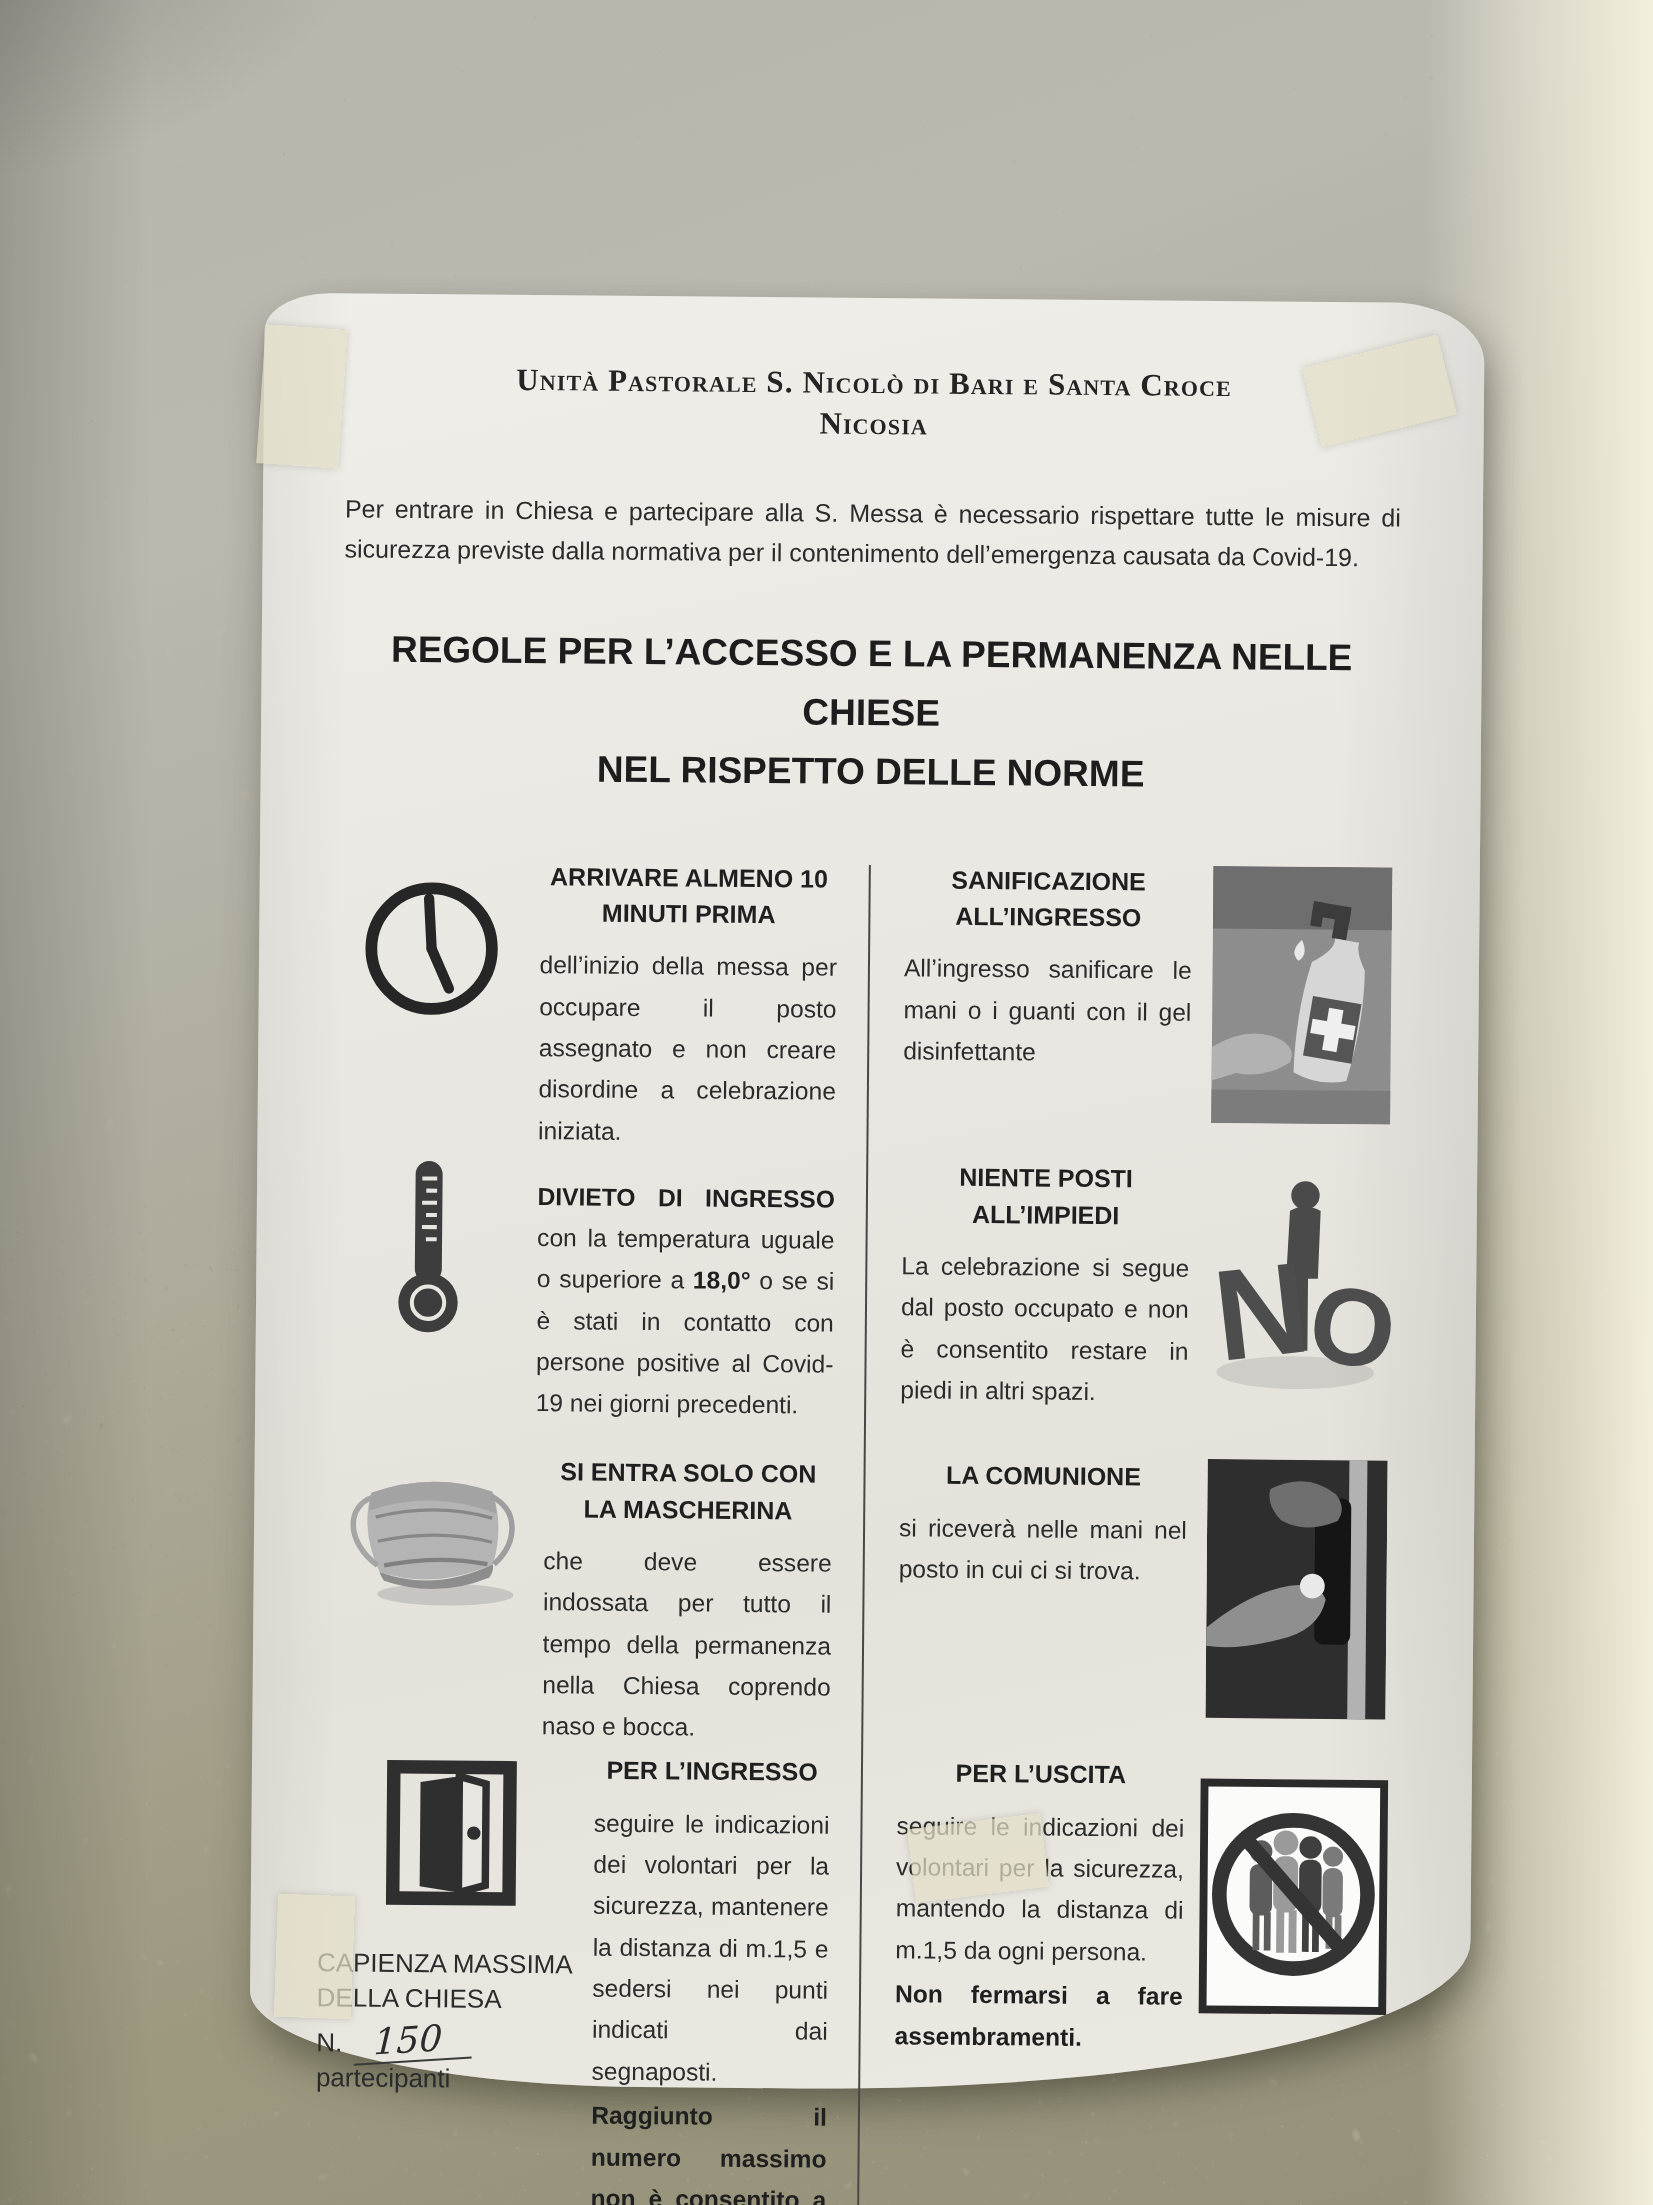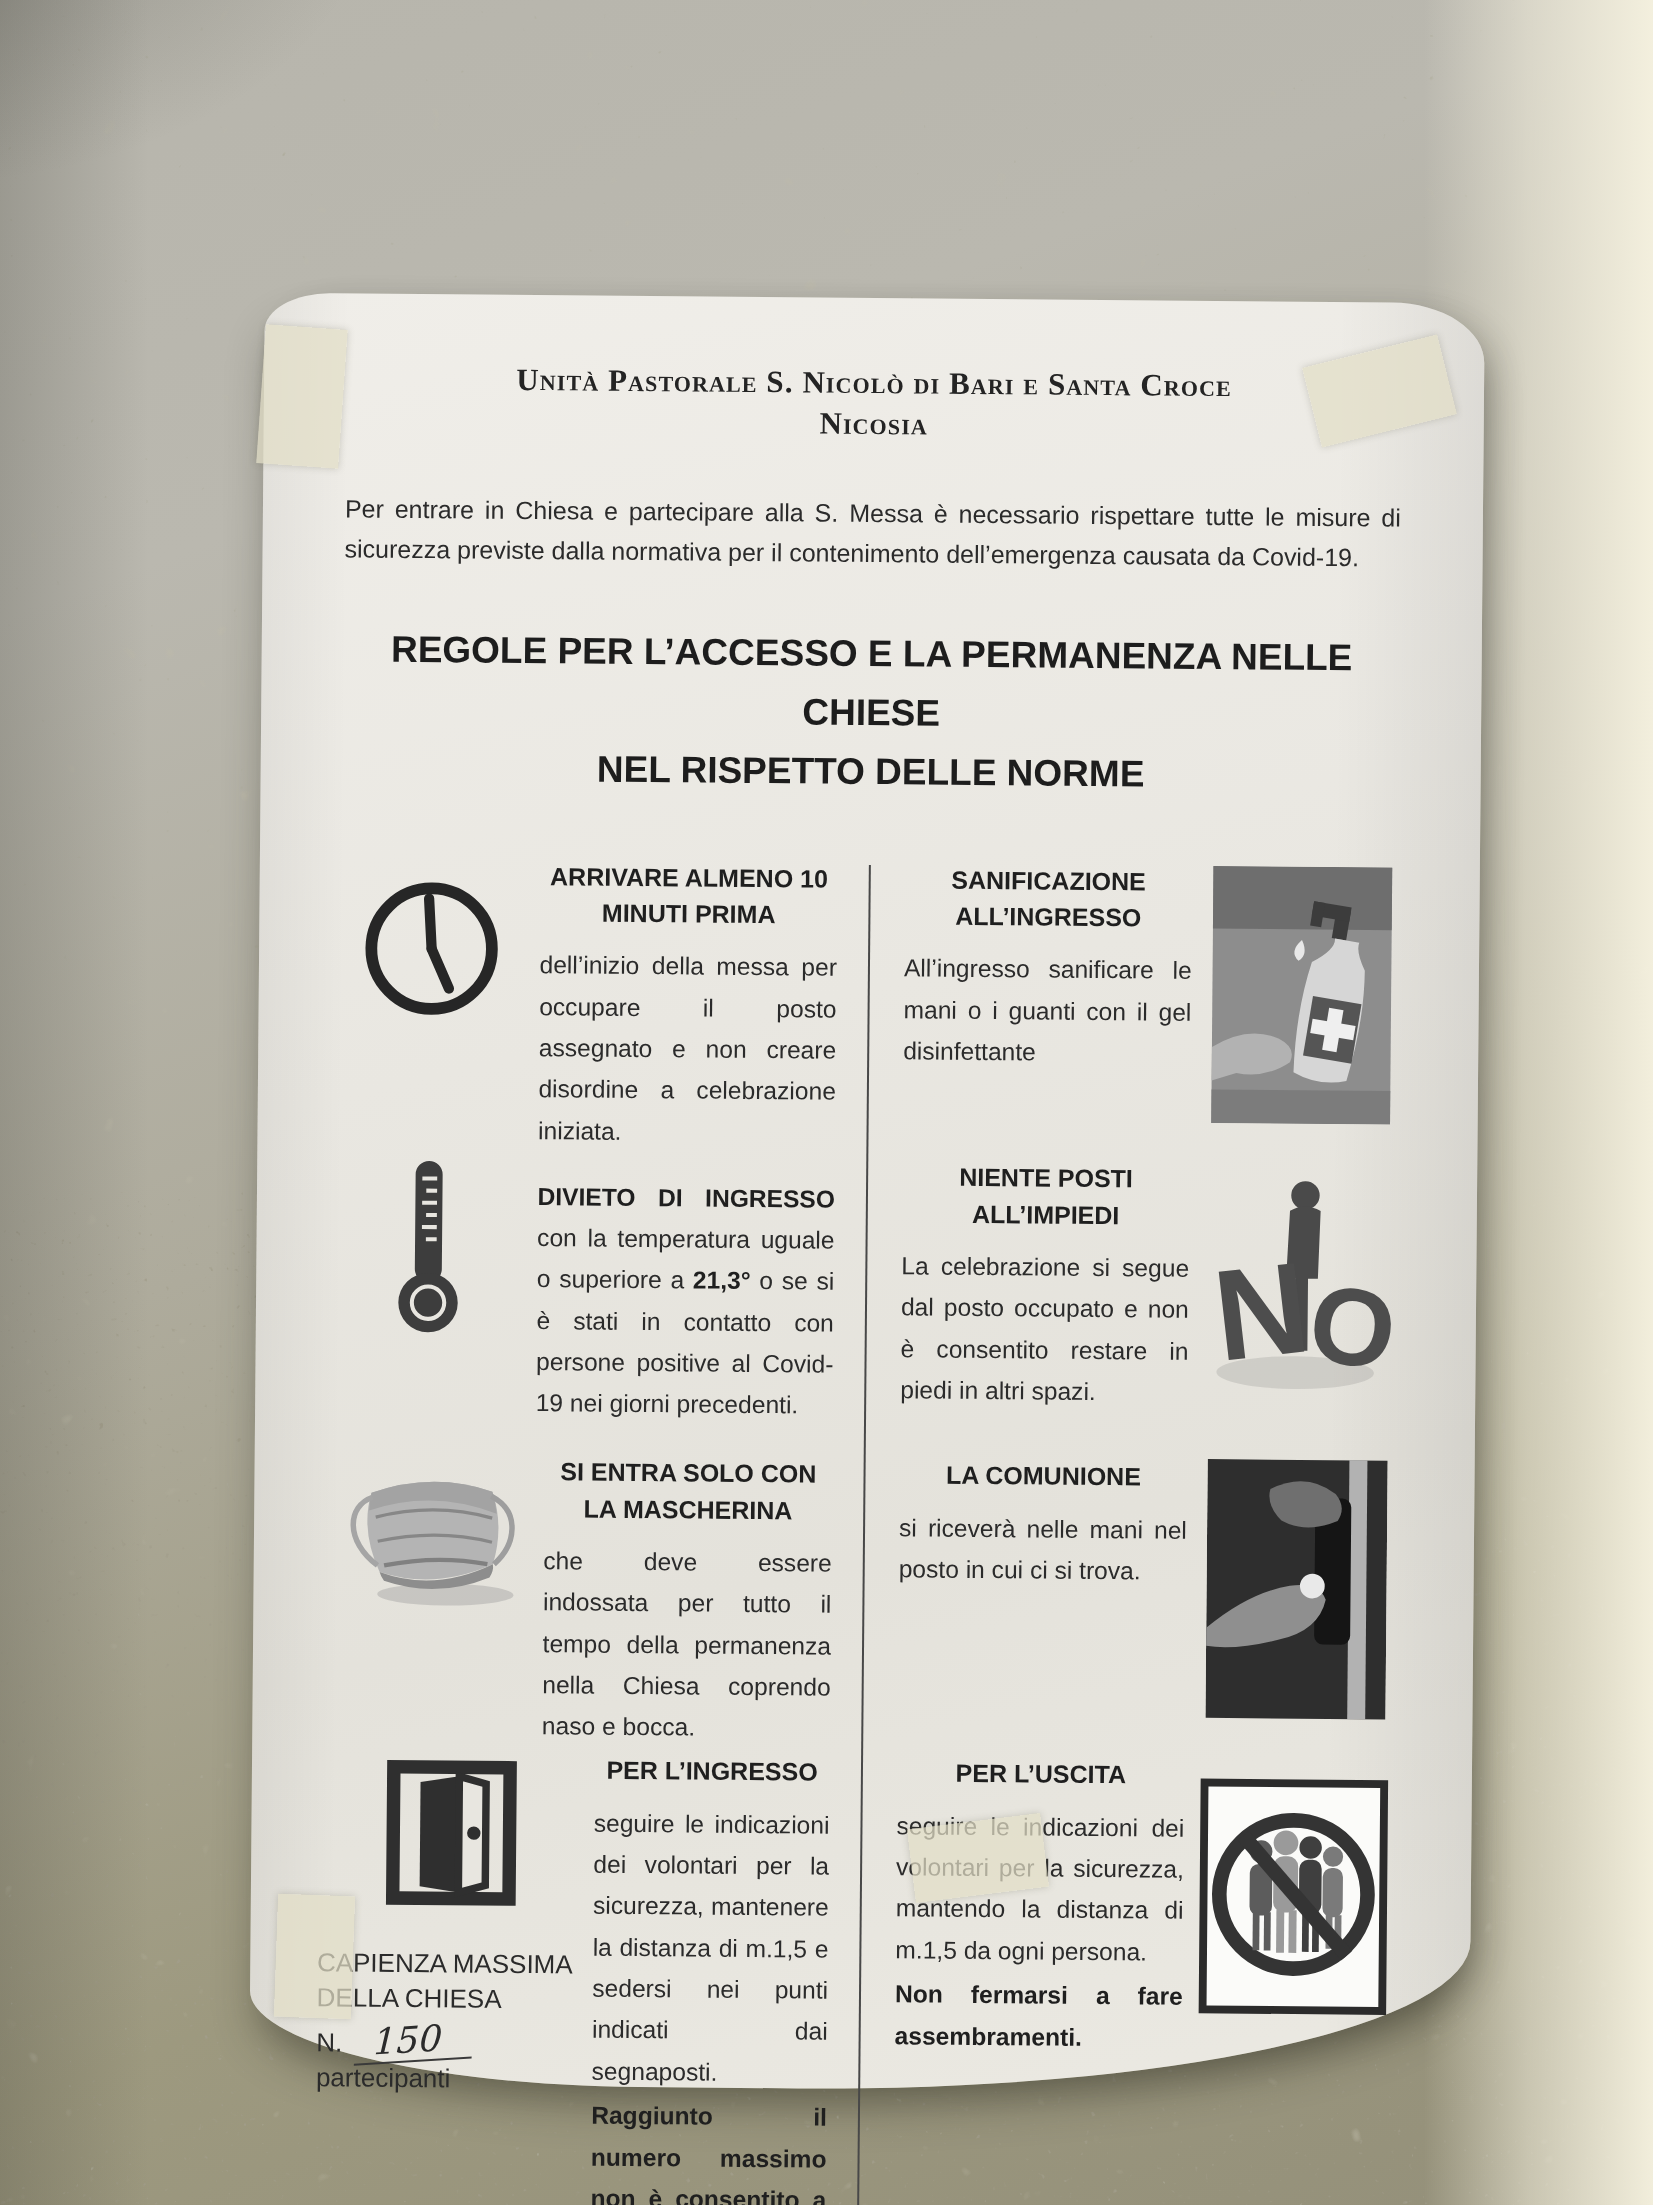--- a/index.html
+++ b/index.html
@@ -171,21 +171,21 @@
               <circle cx="30" cy="110" r="12" fill="none" stroke="#e8e6e0" stroke-width="3"></circle>
               <line x1="25" y1="18" x2="36" y2="18" stroke="#e8e6e0" stroke-width="3"></line>
               <line x1="28" y1="27" x2="36" y2="27" stroke="#e8e6e0" stroke-width="3"></line>
               <line x1="25" y1="36" x2="36" y2="36" stroke="#e8e6e0" stroke-width="3"></line>
               <line x1="28" y1="45" x2="36" y2="45" stroke="#e8e6e0" stroke-width="3"></line>
               <line x1="25" y1="54" x2="36" y2="54" stroke="#e8e6e0" stroke-width="3"></line>
               <line x1="28" y1="63" x2="36" y2="63" stroke="#e8e6e0" stroke-width="3"></line>
             </svg>
           </div>
           <div class="txt">
-            <p class="rule-b"><b>DIVIETO DI INGRESSO</b><span> con la temperatura uguale o superiore a </span><b>21,3°</b><span> o se si è stati in contatto con persone positive al Covid-19 nei giorni precedenti.</span></p>
+            <p class="rule-b"><b>DIVIETO DI INGRESSO</b><span> con la temperatura uguale o superiore a </span><b>18,0°</b><span> o se si è stati in contatto con persone positive al Covid-19 nei giorni precedenti.</span></p>
           </div>
         </div>
         <div class="half r">
           <div class="txt">
             <div class="rule-h">NIENTE POSTI ALL’IMPIEDI</div>
             <div class="rule-b">La celebrazione si segue dal posto occupato e non è consentito restare in piedi in altri spazi.</div>
           </div>
           <div class="img-col">
             <svg class="img-no" width="186" height="230" viewBox="0 0 170 210">
               <ellipse cx="82" cy="178" rx="72" ry="15" fill="#6a6a6a" opacity="0.18"></ellipse>

